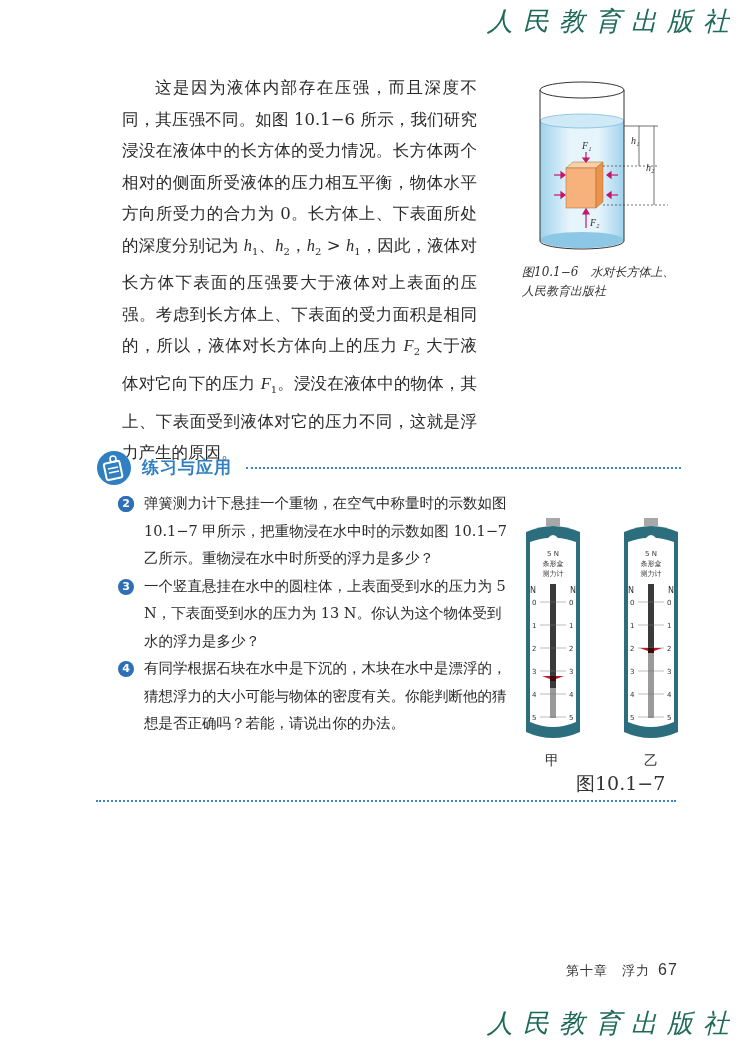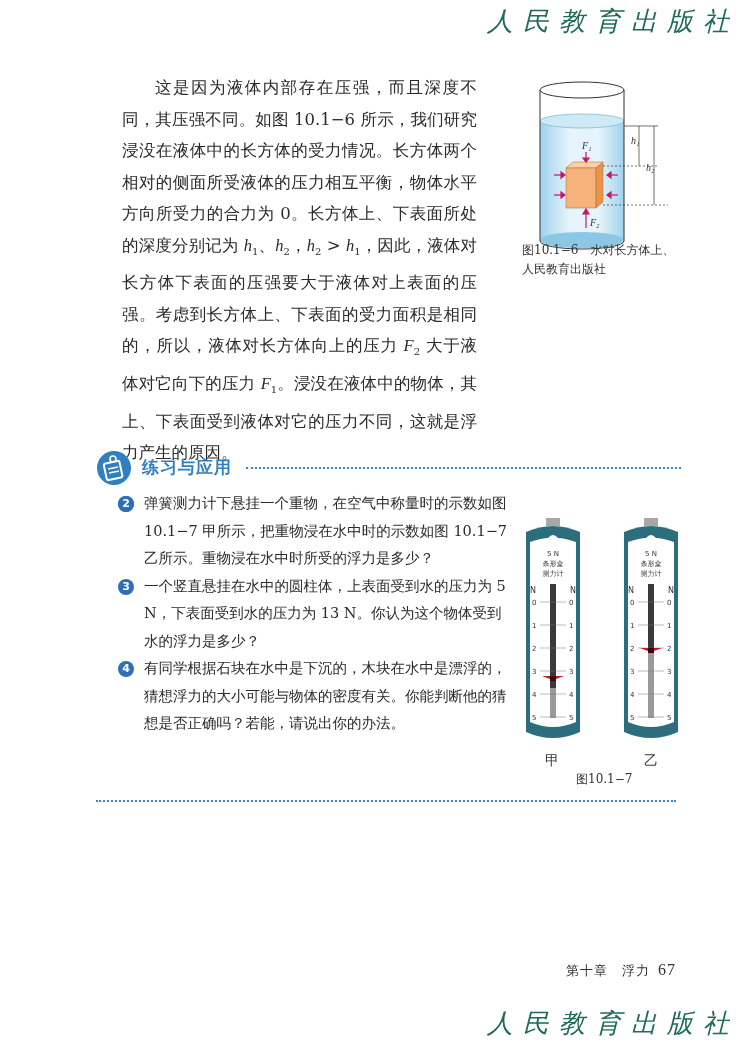--- a/index.html
+++ b/index.html
@@ -11,45 +11,45 @@
   .publisher.top { top: 4px; }
   .publisher.bottom { top: 1006px; }
 
   .body-text { position: absolute; left: 122px; top: 72px; width: 355px;
                font-size: 16.5px; line-height: 31.5px; text-align: justify; }
   .body-text p { margin: 0; text-indent: 2em; }
   .body-text i { font-family: "Liberation Serif", serif; font-style: italic; }
   .body-text sub { font-size: 10px; }
 
   .fig1 { position: absolute; left: 510px; top: 78px; width: 190px; height: 215px; }
-  .fig1-caption { position: absolute; left: 522px; top: 241px; width: 170px;
-                  font-size: 12px; line-height: 19px; color: #333; }
+  .fig1-caption { position: absolute; left: 522px; top: 263px; width: 170px;
+                  font-size: 12px; line-height: 19px; color: #333; font-style: italic; }
 
   .section-head { position: absolute; left: 96px; top: 450px; width: 585px; height: 36px; }
   .section-icon { position: absolute; left: 0; top: 0; width: 36px; height: 36px; }
   .section-title { position: absolute; left: 46px; top: 6px; font-family: Liberation Mono, monospace;
                    font-weight: bold; font-size: 17px; color: #2f7fc1; letter-spacing: 1px; }
   .section-dots { position: absolute; left: 150px; right: 0; top: 17px; border-top: 2px dotted #3a86c8; }
 
   .exercises { position: absolute; left: 118px; top: 490px; width: 390px;
                font-size: 14.5px; line-height: 27.5px; color: #2a2a2a; }
   .ex { position: relative; padding-left: 26px; }
   .ex .num { position: absolute; left: 0; top: 6px; width: 16px; height: 16px; border-radius: 50%;
              background: #2f6fb5; color: #fff; font-family: "DejaVu Sans", sans-serif;
              font-size: 11px; font-weight: bold; line-height: 16px; text-align: center; }
   .ex.first { width: 570px; }
 
   .gauge { position: absolute; top: 518px; width: 58px; height: 228px; }
   .gauge-label { position: absolute; font-size: 14px; color: #333; }
-  .fig2-caption { position: absolute; left: 576px; top: 771px; font-size: 12px; color: #333; }
+  .fig2-caption { position: absolute; left: 576px; top: 771px; font-size: 19px; color: #333; }
 
   .bottom-dots { position: absolute; left: 96px; top: 800px; width: 580px; border-top: 2px dotted #3a86c8; }
 
   .footer { position: absolute; left: 566px; top: 961px; font-size: 13px; color: #333; letter-spacing: 1px; }
-  .footer .page { font-family: Liberation Serif, serif; font-size: 16px; margin-left: 8px; }
+  .footer .page { font-family: Liberation Sans, sans-serif; font-size: 16px; margin-left: 8px; }
 </style>
 </head>
 <body>
 
 <div class="publisher top">人民教育出版社</div>
 
 <div class="body-text">
   <p>
     <span>这是因为液体内部存在压强，而且深度不同，其压强不同。如图 10.1−6 所示，我们研究浸没在液体中的长方体的受力情况。长方体两个相对的侧面所受液体的压力相互平衡，物体水平方向所受力的合力为 0。长方体上、下表面所处的深度分别记为 </span><i>h</i><sub>1</sub><span>、</span><i>h</i><sub>2</sub><span>，</span><i>h</i><sub>2</sub><span> &gt; </span><i>h</i><sub>1</sub><span>，因此，液体对长方体下表面的压强要大于液体对上表面的压强。考虑到长方体上、下表面的受力面积是相同的，所以，液体对长方体向上的压力 </span><i>F</i><sub>2</sub><span> 大于液体对它向下的压力 </span><i>F</i><sub>1</sub><span>。浸没在液体中的物体，其上、下表面受到液体对它的压力不同，这就是浮力产生的原因。</span>
   </p>

